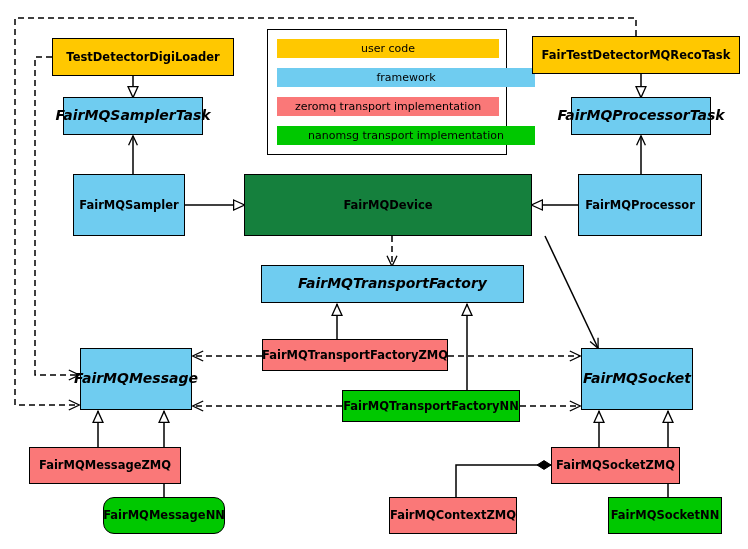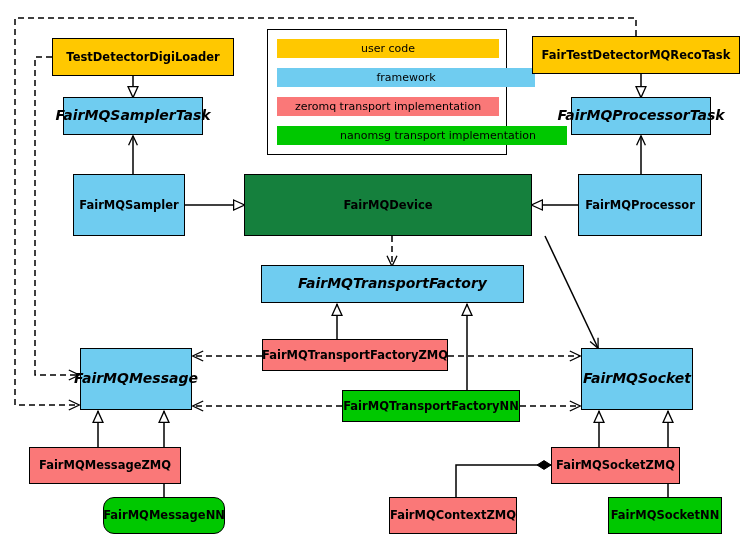--- a/index.html
+++ b/index.html
@@ -88,21 +88,21 @@
   <div class="legendbox" style="left:267px;top:29px;width:240px;height:126px;">
     <div class="legrow" style="left:9px;top:9px;width:222px;height:19px;background:#FFC800;">
       <span>user code</span>
     </div>
     <div class="legrow" style="left:9px;top:38px;width:258px;height:19px;background:#6FCCF0;">
       <span>framework</span>
     </div>
     <div class="legrow" style="left:9px;top:67px;width:222px;height:19px;background:#FA7878;">
       <span>zeromq transport implementation</span>
     </div>
-    <div class="legrow" style="left:9px;top:96px;width:258px;height:19px;background:#00C800;padding-left:32px;">
+    <div class="legrow" style="left:9px;top:96px;width:258px;height:19px;background:#00C800;">
       <span>nanomsg transport implementation</span>
     </div>
   </div>
 
   <div class="nodebox" style="left:52px;top:38px;width:182px;height:38px;background:#FFC800;">
     <span class="t-bold">TestDetectorDigiLoader</span>
   </div>
 
   <div class="nodebox" style="left:532px;top:36px;width:208px;height:38px;background:#FFC800;text-align:right;">
     <span class="t-bold">FairTestDetectorMQRecoTask</span>

